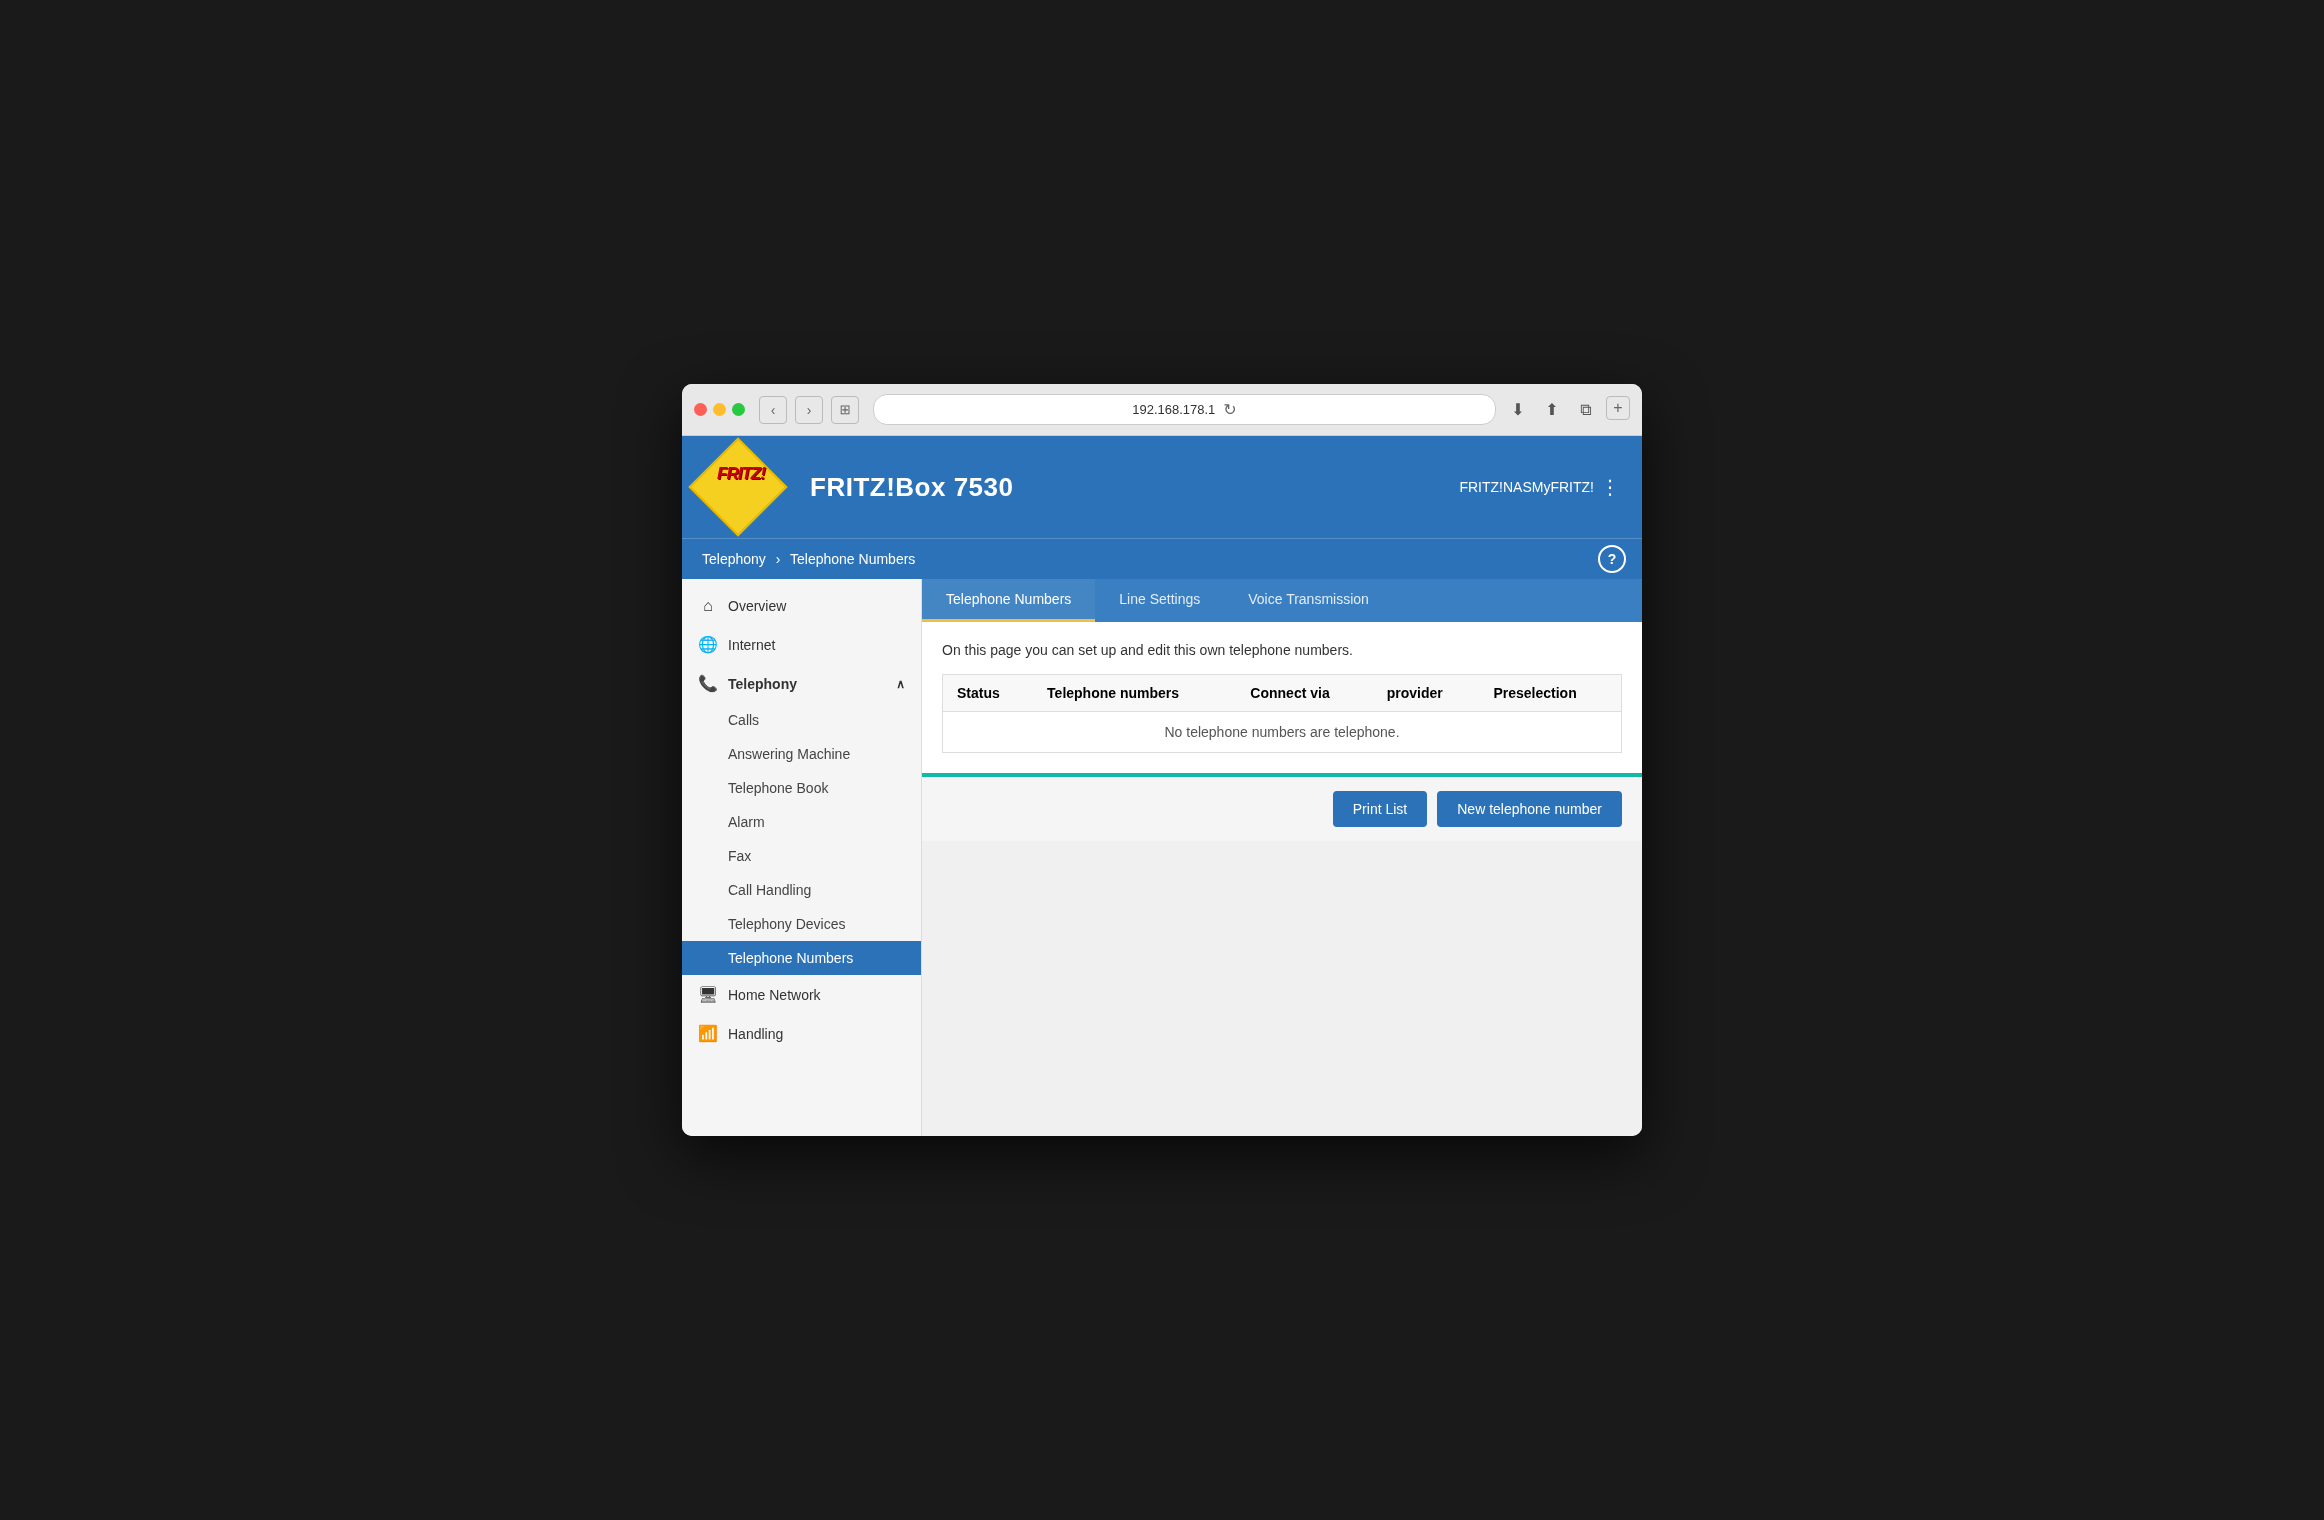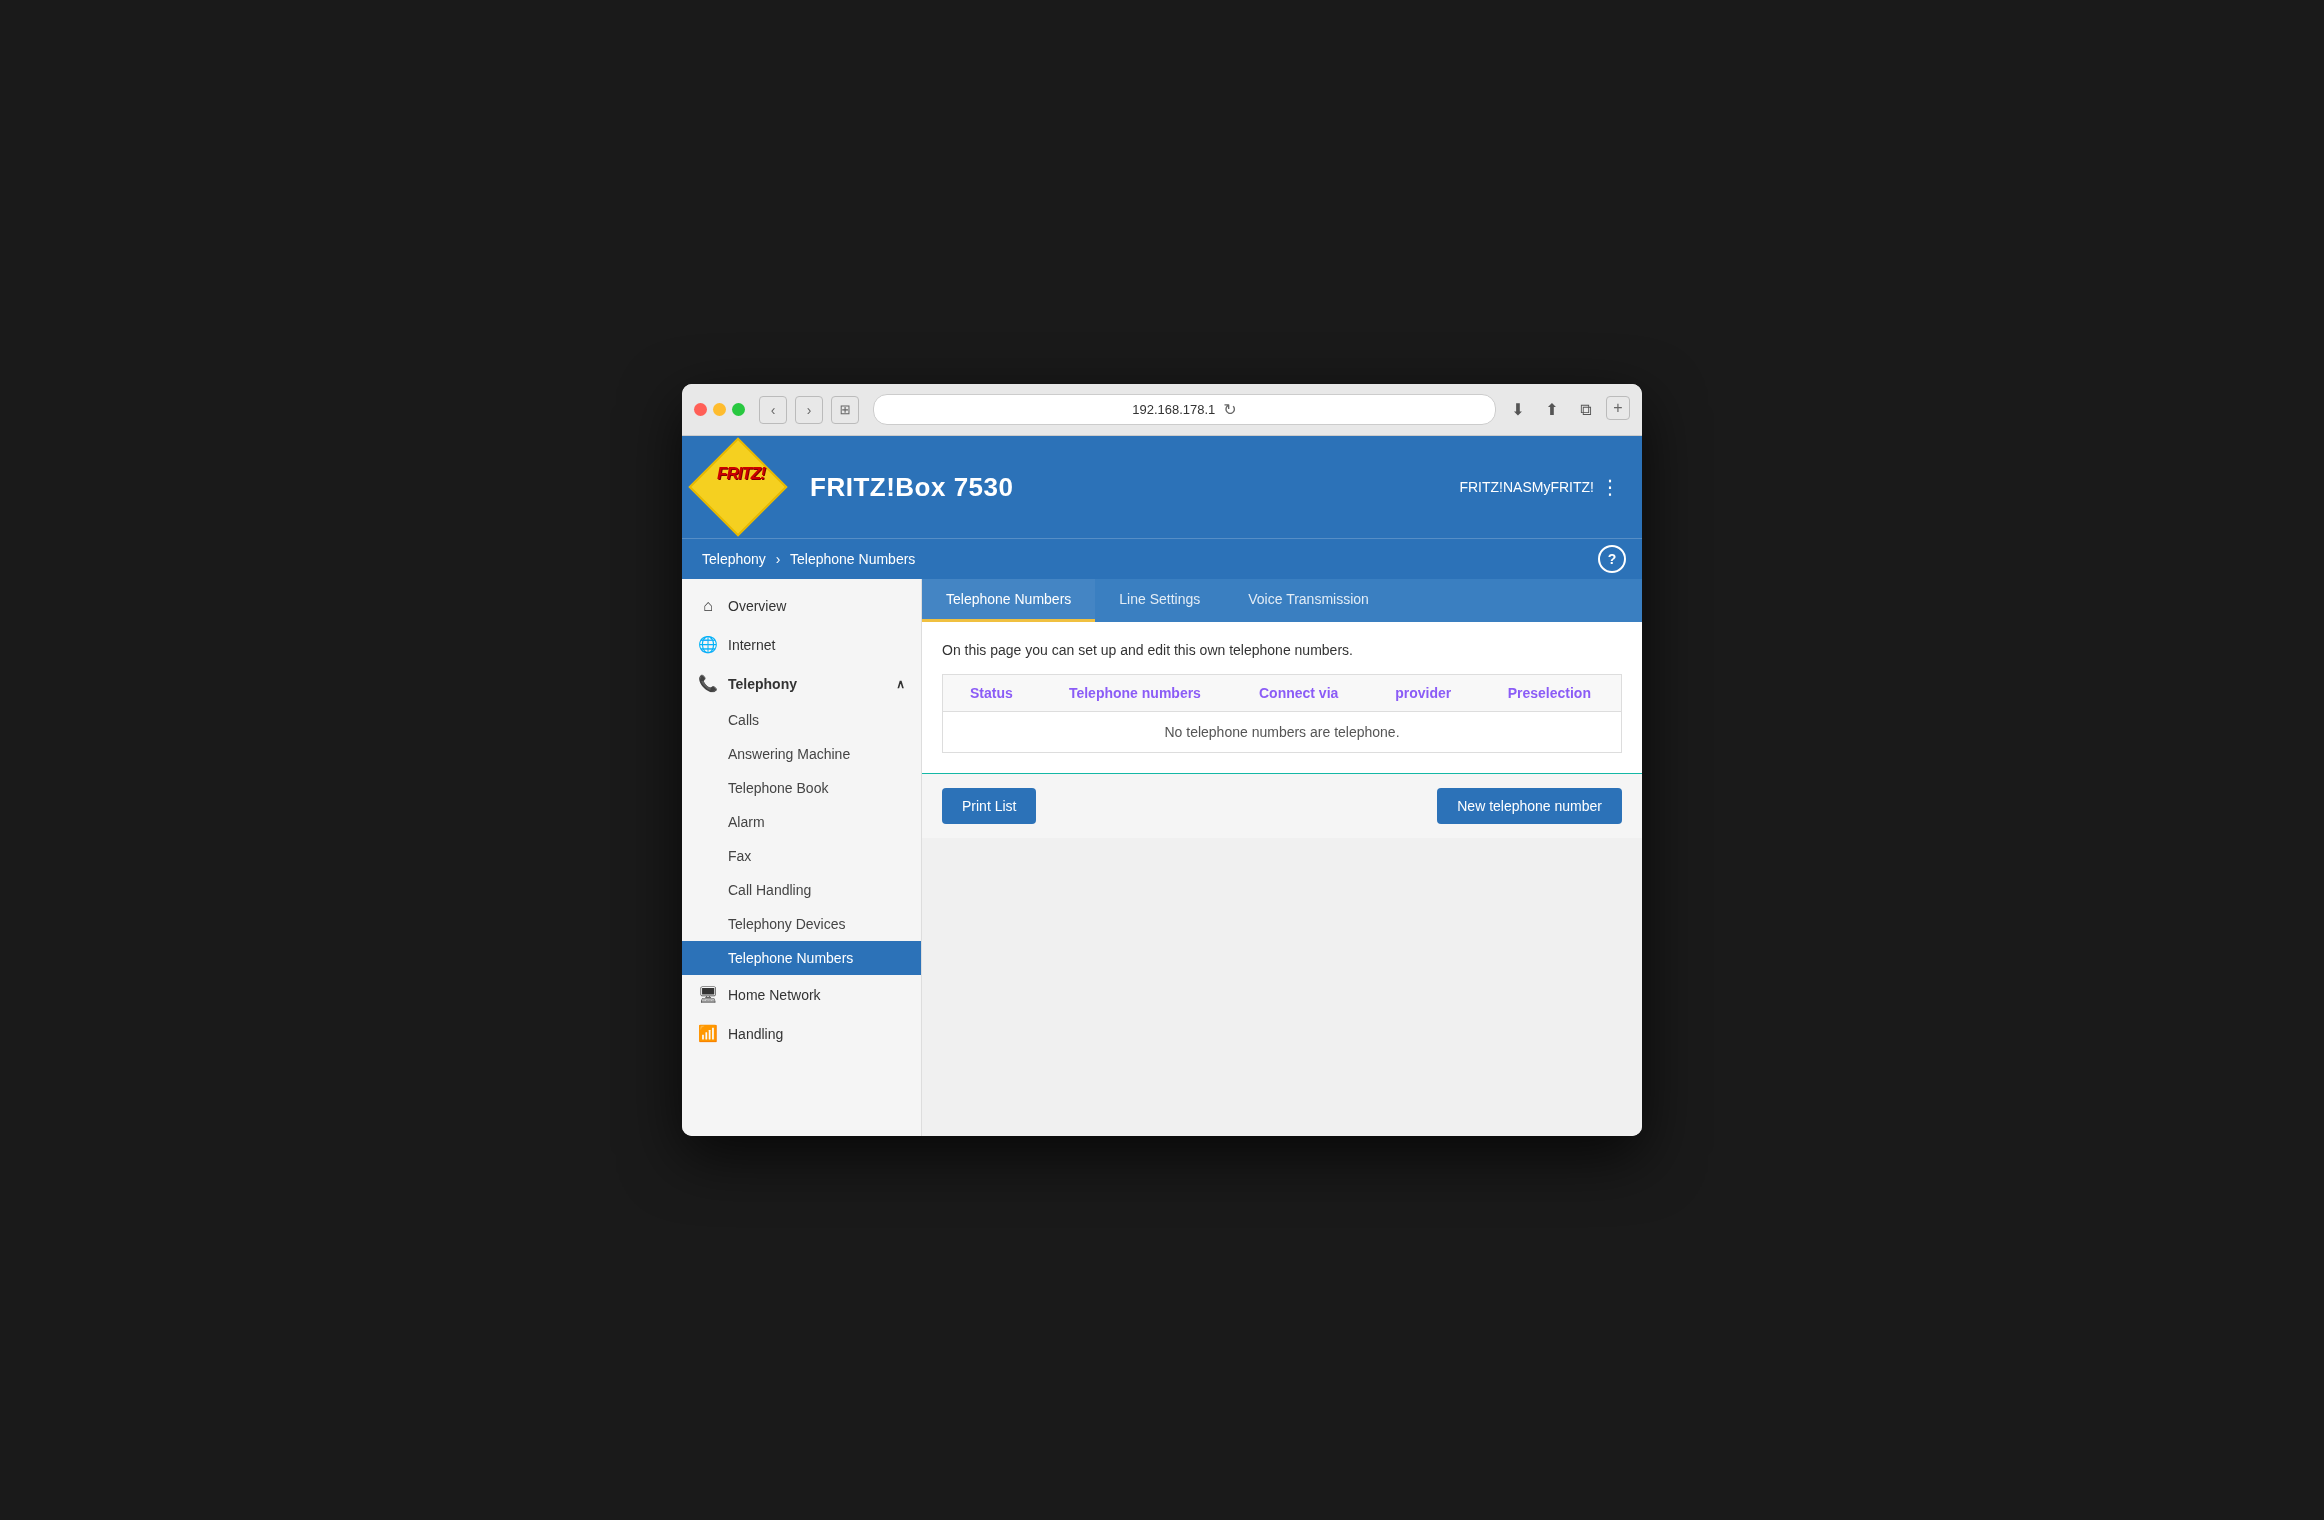--- a/index.html
+++ b/index.html
@@ -294,40 +294,41 @@
     .data-table {
       width: 100%;
       border-collapse: collapse;
       border: 1px solid #ddd;
       font-size: 14px;
     }
     .data-table thead {
       background: #f8f8f8;
     }
     .data-table th {
-      padding: 10px 27px;
+      padding: 10px 14px;
       text-align: left;
       font-weight: 700;
-      color: #8b5cf6;
+      color: #000000;
       border-bottom: 1px solid #ddd;
     }
     .data-table td {
       padding: 12px 14px;
       text-align: center;
       color: #555;
       border-top: 1px solid #eee;
     }
     .data-table tr:first-child td { border-top: none; }
     
     .content-footer {
       background: #f5f5f5;
       padding: 14px 20px;
       display: flex;
-      justify-content: space-between;
-      border-top: 1px solid #14b8a6;
+      justify-content: flex-end;
+      gap: 10px;
+      border-top: 4px solid #14b8a6;
     }
     .btn-primary {
       background: #2c72b8;
       color: white;
       border: none;
       padding: 10px 20px;
       font-size: 14px;
       font-weight: 500;
       border-radius: 4px;
       cursor: pointer;

